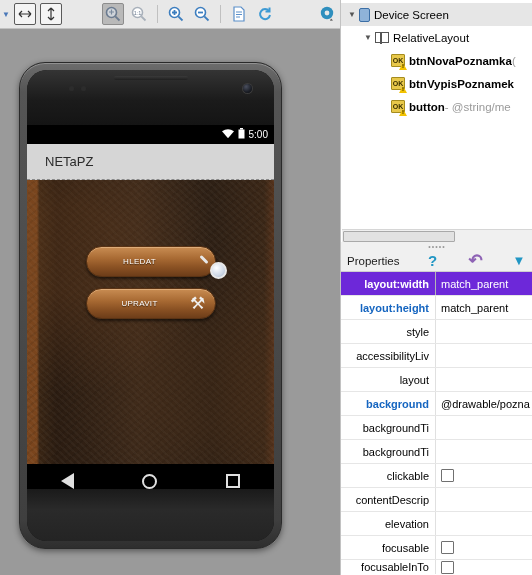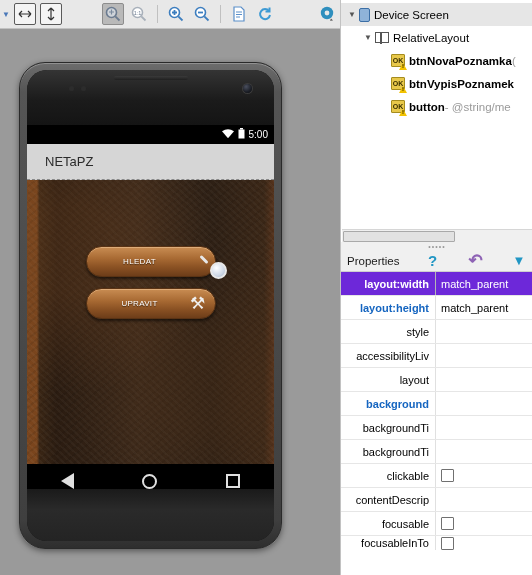--- a/index.html
+++ b/index.html
@@ -416,37 +416,42 @@
         <div class="prow">
           <div class="pname plain">accessibilityLiv</div>
           <div class="pval"></div>
         </div>
         <div class="prow">
           <div class="pname plain">layout</div>
           <div class="pval"></div>
         </div>
         <div class="prow">
           <div class="pname mod">background</div>
+          <div class="pval">@drawable/pozna</div>
         </div>
         <div class="prow">
           <div class="pname plain">backgroundTi</div>
           <div class="pval"></div>
         </div>
         <div class="prow">
           <div class="pname plain">backgroundTi</div>
           <div class="pval"></div>
         </div>
         <div class="prow">
           <div class="pname plain">clickable</div>
           <div class="pval">
             <span class="cbox"></span>
           </div>
         </div>
         <div class="prow">
           <div class="pname plain">contentDescrip</div>
+          <div class="pval"></div>
+        </div>
+        <div class="prow">
+          <div class="pname plain">elevation</div>
           <div class="pval"></div>
         </div>
         <div class="prow">
           <div class="pname plain">focusable</div>
           <div class="pval">
             <span class="cbox"></span>
           </div>
         </div>
         <div class="prow clip">
           <div class="pname plain">focusableInTo</div>

